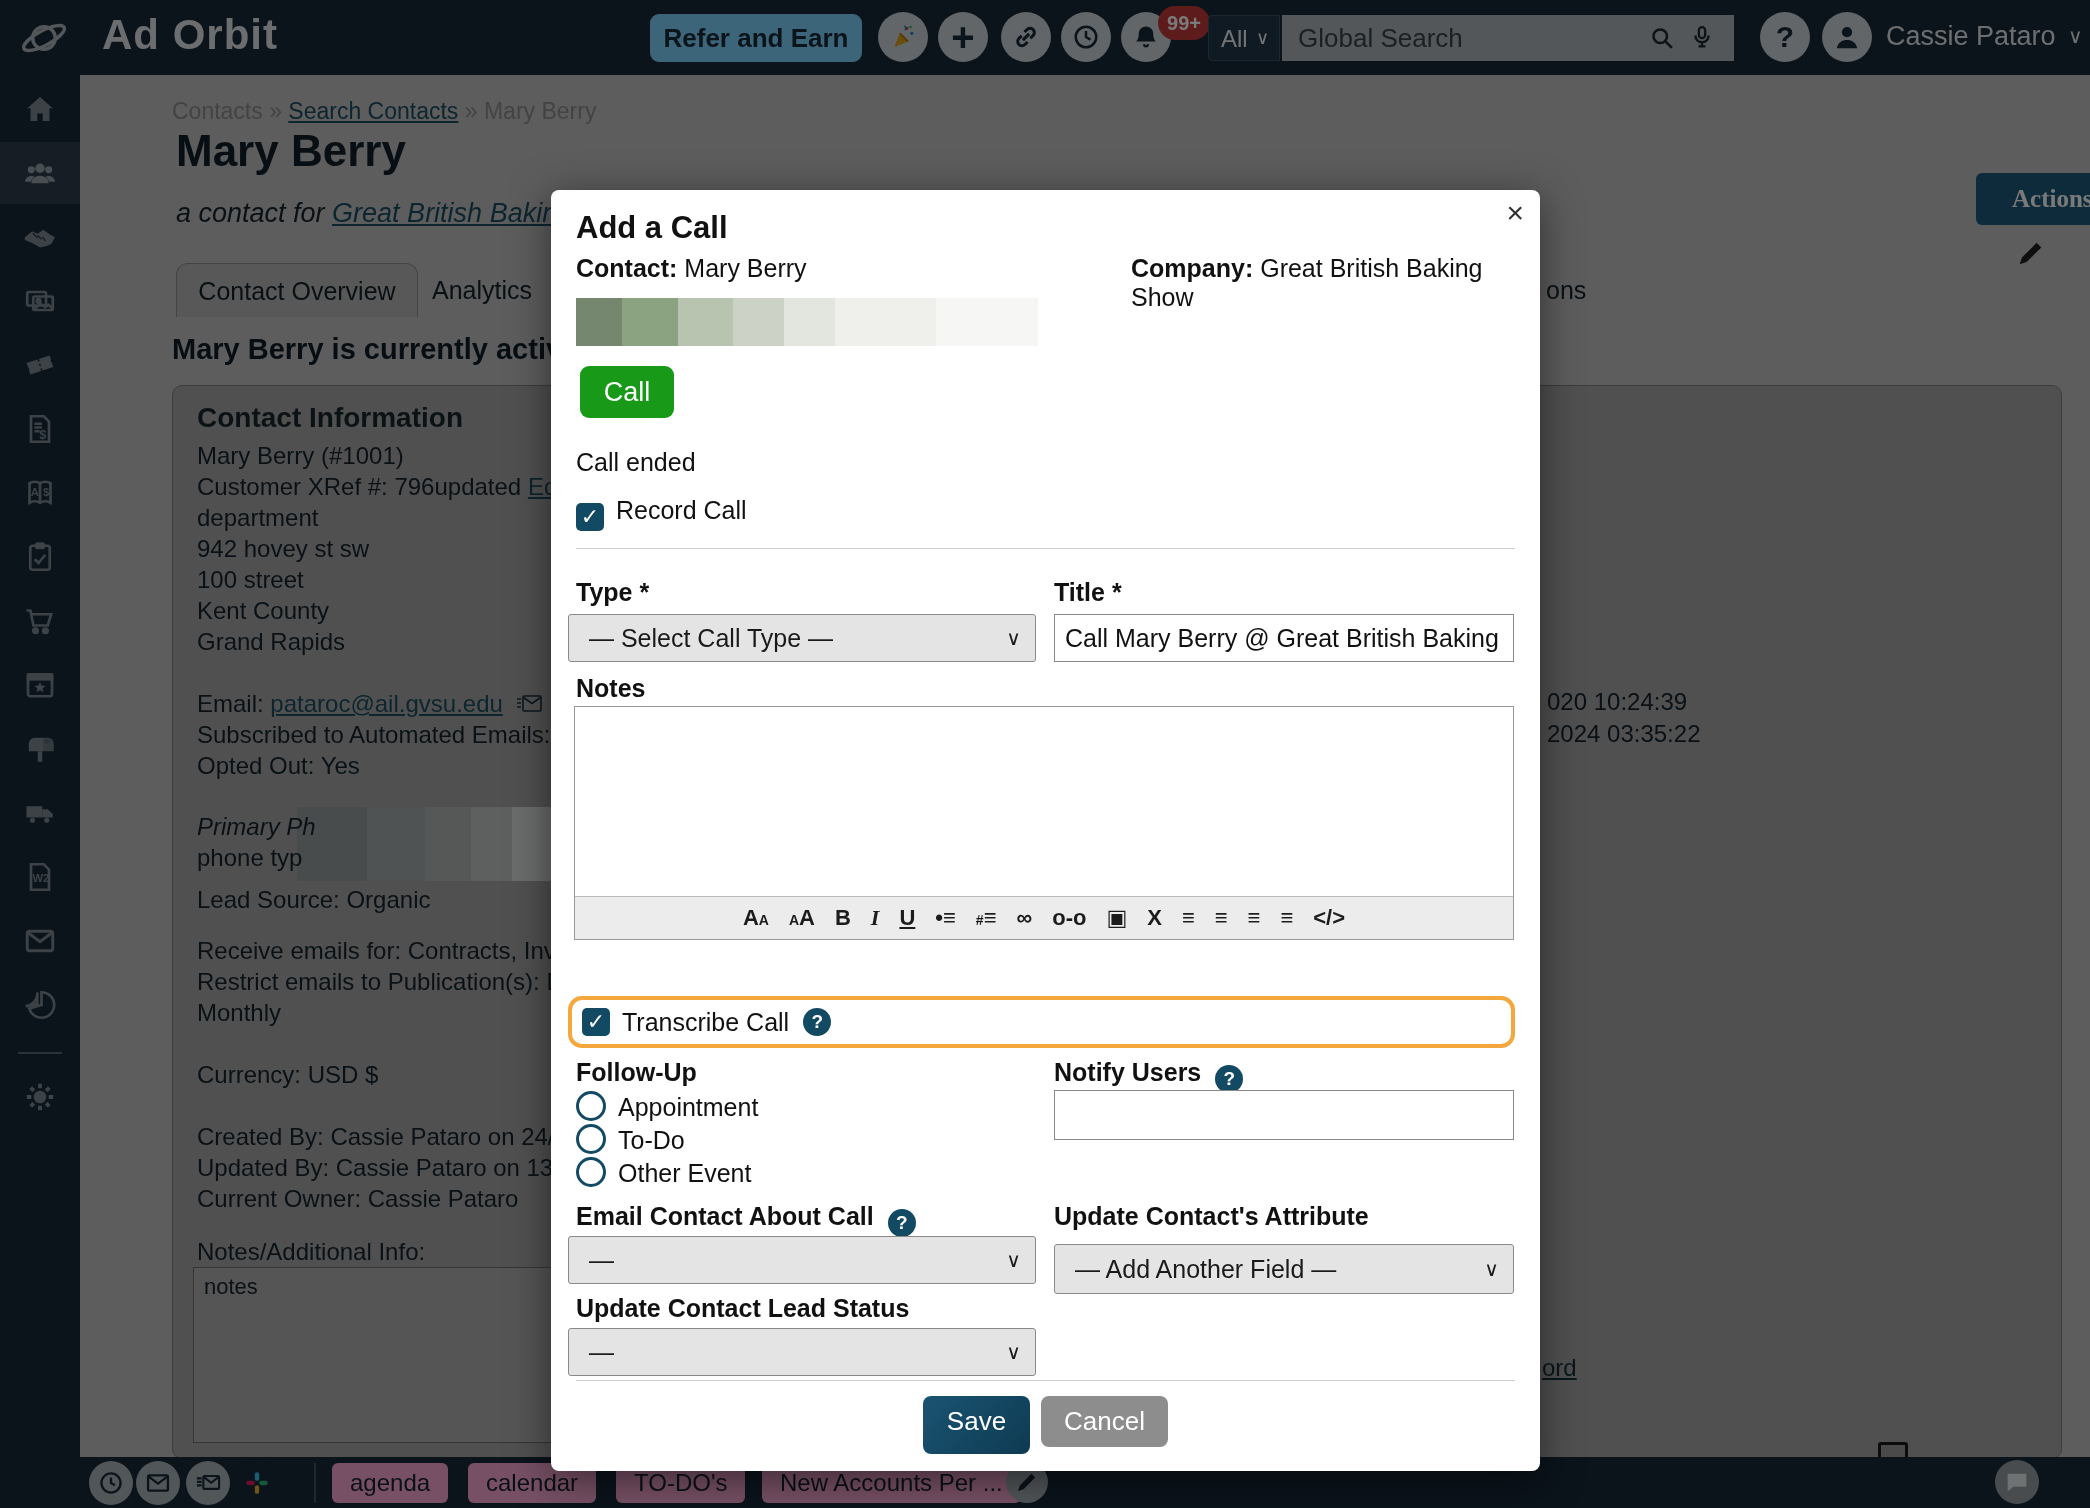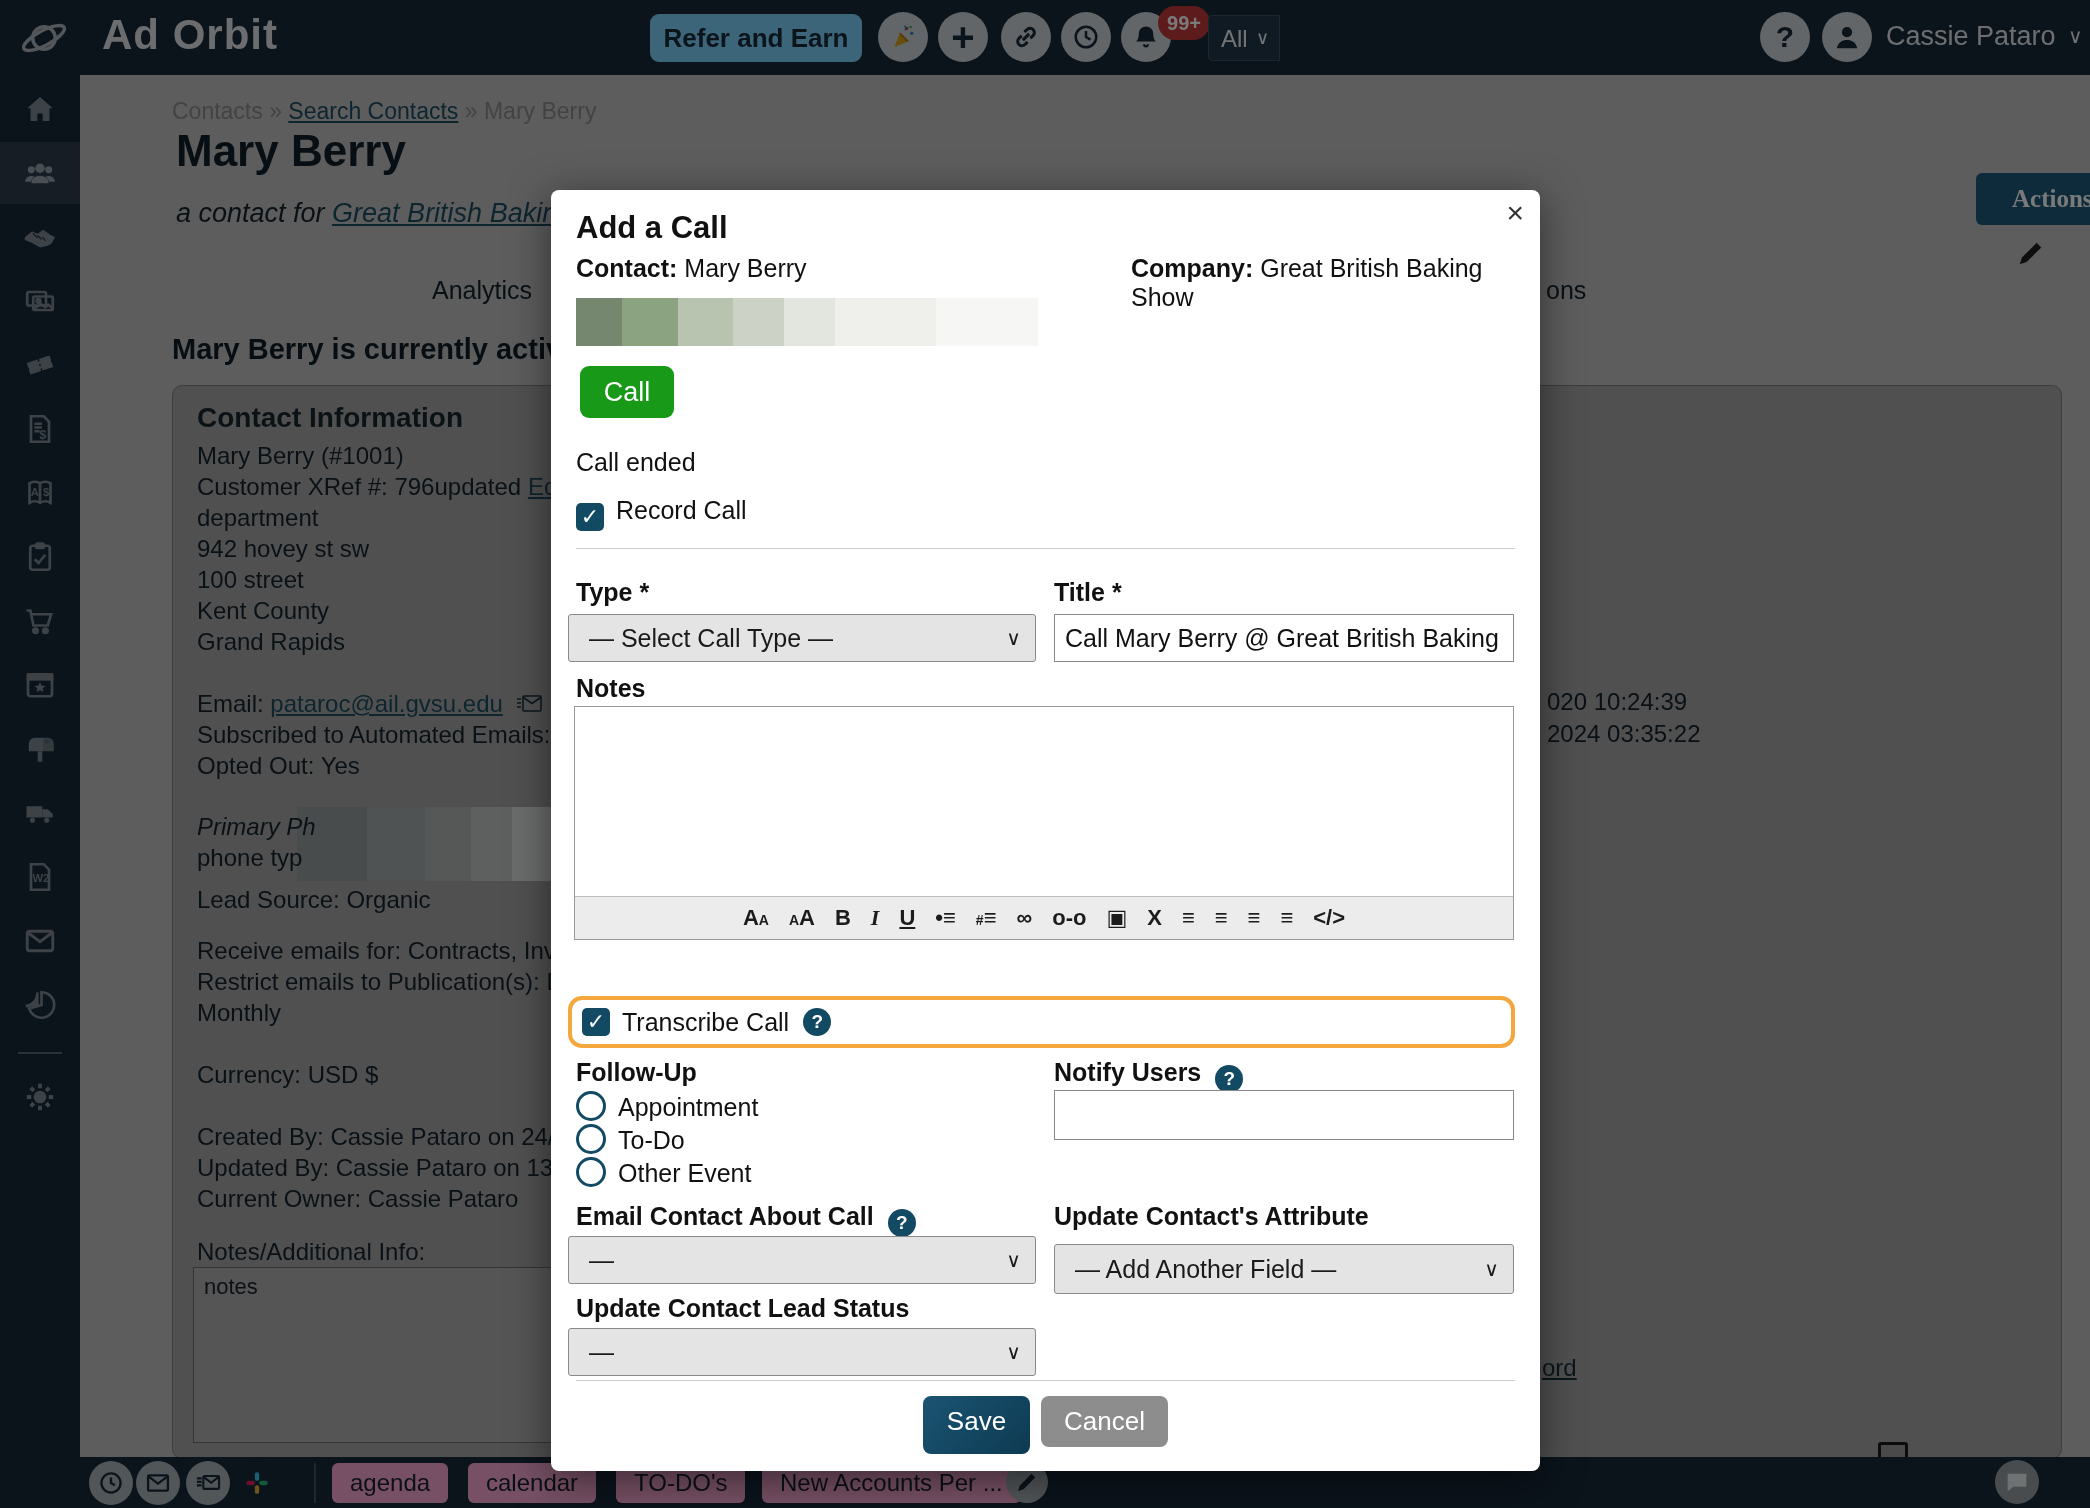--- a/index.html
+++ b/index.html
@@ -142,20 +142,35 @@
     <div class="nav-circle" style="left:1121px;">
       <svg width="30" height="30" viewBox="0 0 24 24">
         <path d="M12 3.5a5.8 5.8 0 015.8 5.8c0 4.2 1.4 5.2 2 6.2H4.2c.6-1 2-2 2-6.2A5.8 5.8 0 0112 3.5z" fill="#17293a"></path>
         <path d="M10.3 17.8c.2 1.1.9 1.7 1.7 1.7s1.5-.6 1.7-1.7" stroke="#17293a" stroke-width="1.8" fill="none"></path>
       </svg>
     </div>
     <div class="badge">99+</div>
 
     <div class="all-select">All</div>
     <span class="all-chev">∨</span>
+    <div class="search-wrap">
+      <input class="search-input" placeholder="Global Search" style="">
+      <span class="abs" style="right:58px;top:9px;">
+        <svg width="28" height="28" viewBox="0 0 24 24" fill="none" stroke="#1c2a33" stroke-width="2.2">
+          <circle cx="10.5" cy="10.5" r="5.8"></circle>
+            <path d="M14.8 14.8L20.5 20.5"></path>
+        </svg>
+      </span>
+      <span class="abs" style="right:18px;top:8px;">
+        <svg width="28" height="28" viewBox="0 0 24 24" fill="none" stroke="#1c2a33" stroke-width="2">
+          <rect x="9.3" y="3.5" width="5.4" height="9.5" rx="2.7"></rect>
+            <path d="M6.3 10.8a5.7 5.7 0 0011.4 0M12 16.5V20M9 20h6"></path>
+        </svg>
+      </span>
+    </div>
 
     <div class="nav-circle" style="left:1760px;font-size:30px;font-weight:bold;">?</div>
     <div class="nav-circle" style="left:1822px;">
       <svg width="34" height="34" viewBox="0 0 24 24">
         <circle cx="12" cy="8.6" r="3.6" fill="#17293a"></circle>
           <path d="M4.8 20c.8-4.2 3.9-5.9 7.2-5.9s6.4 1.7 7.2 5.9z" fill="#17293a"></path>
       </svg>
     </div>
     <span class="username">Cassie Pataro</span>
     <span class="user-chev">∨</span>
@@ -302,20 +317,21 @@
     <span>Mary Berry</span>
   </div>
   <h1 class="h1" style="margin: 0px; left: 176px; top: 126px;">Mary Berry</h1>
   <div class="subtitle">
     <span>a contact for </span><span class="lnk">Great British Baking Sho</span>
   </div>
   <div class="actions-btn">
     <span>Actions</span> <span style="font-size:18px;">∨</span>
   </div>
 
+  <div class="tab active" style="left:176px;width:242px;">Contact Overview</div>
   <div class="tab" style="left:427px;width:110px;">Analytics</div>
   <div class="partial-tab">ons</div>
 
   <span class="pencil" style="left:2016px;top:238px;">
     <svg width="30" height="30" viewBox="0 0 24 24" fill="#1e1e1e">
         <path d="M3 21l1.8-5.5L16.5 3.8l3.7 3.7L8.5 19.2z"></path>
       </svg>
   </span>
   <span class="pencil" style="left:2022px;top:392px;">
     <svg width="30" height="30" viewBox="0 0 24 24" fill="#1e1e1e">

